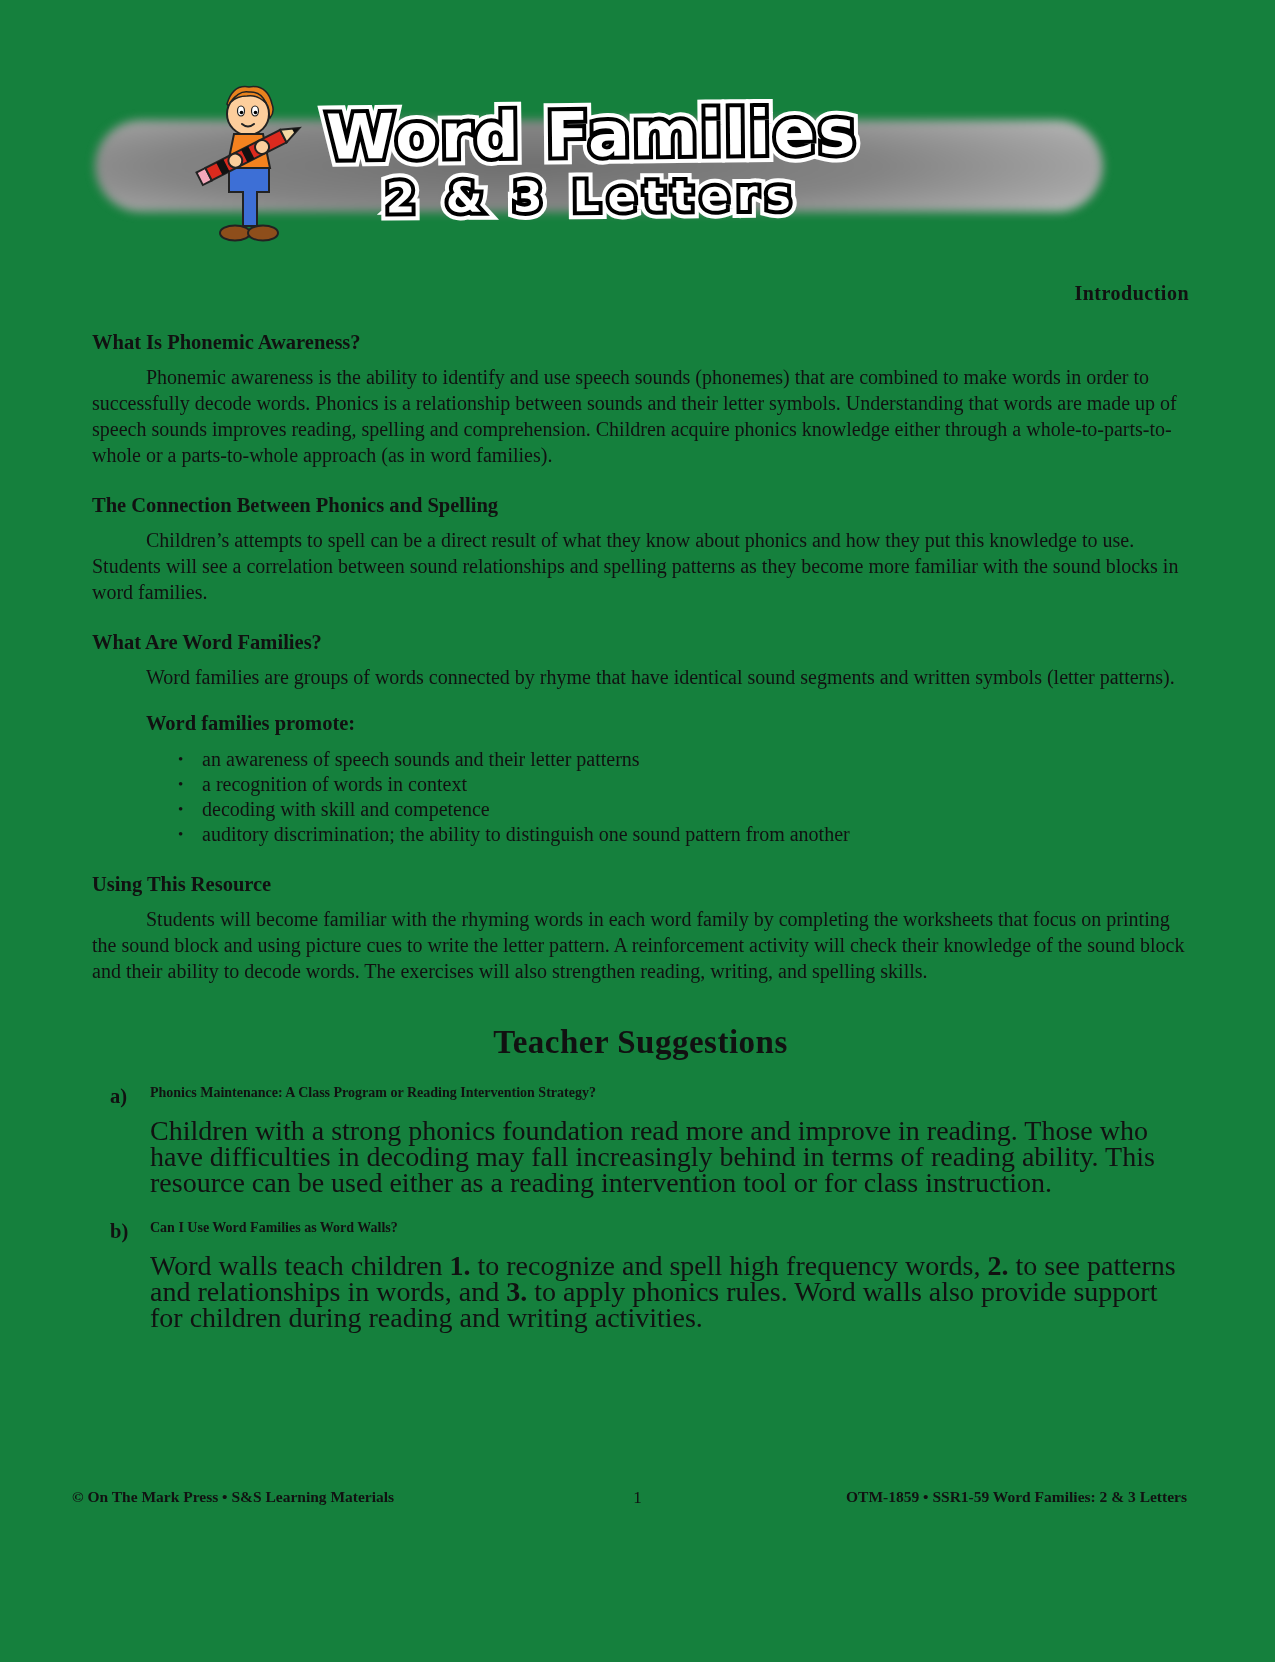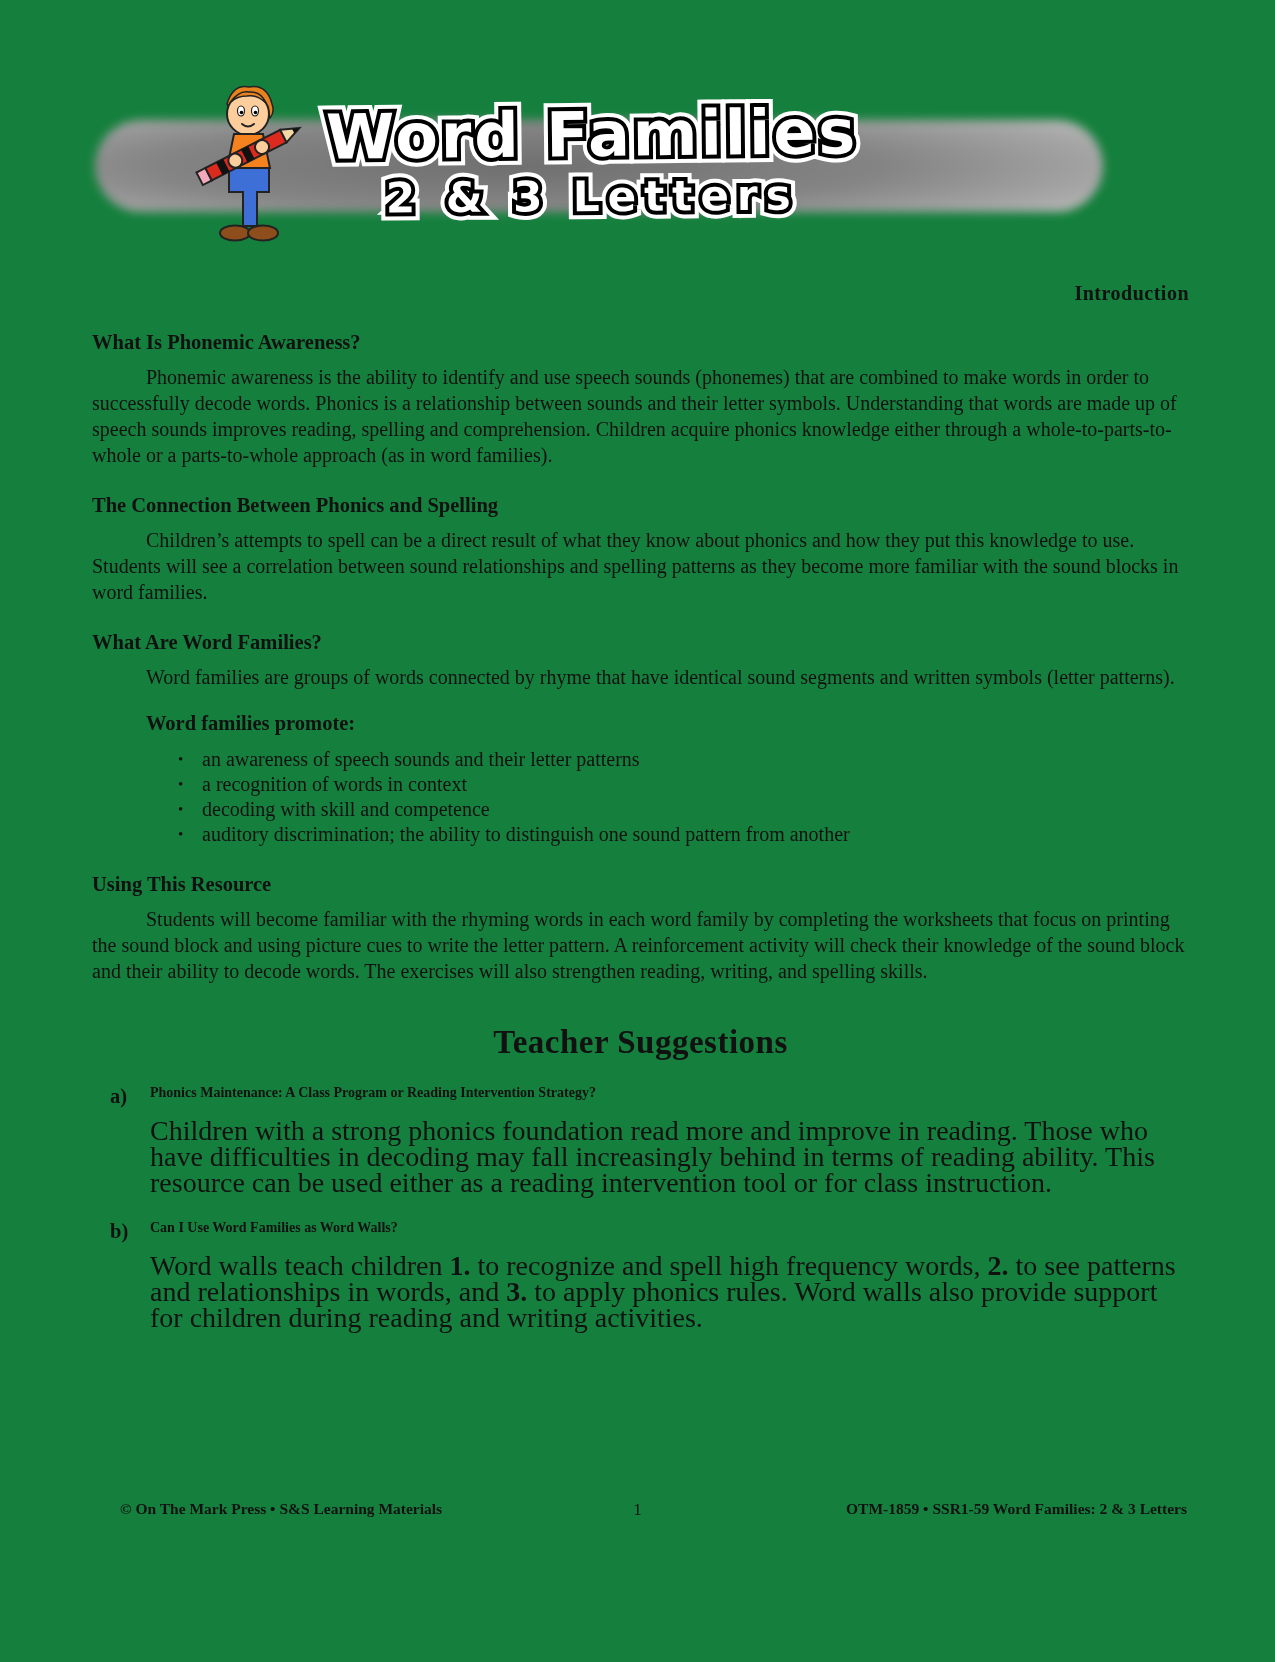--- a/index.html
+++ b/index.html
@@ -125,28 +125,27 @@
     line-height: 26px;
     margin: 10px 0 0 40px;
   }
   .ts-body .b { font-weight: bold; }
 
   
   .footer {
     position: absolute;
     top: 1488px; left: 0;
     width: 100%;
-    padding: 0 88px 0 120px;
+    padding: 0 88px 0 72px;
     box-sizing: border-box;
     display: flex;
     align-items: baseline;
     justify-content: space-between;
     font-size: 15.5px;
     font-weight: bold;
-    margin-top: 12px;
   }
   .footer .page-num {
     font-weight: normal;
     font-size: 17px;
     position: absolute;
     left: 50%;
     transform: translateX(-50%);
   }
 </style>
 </head>

